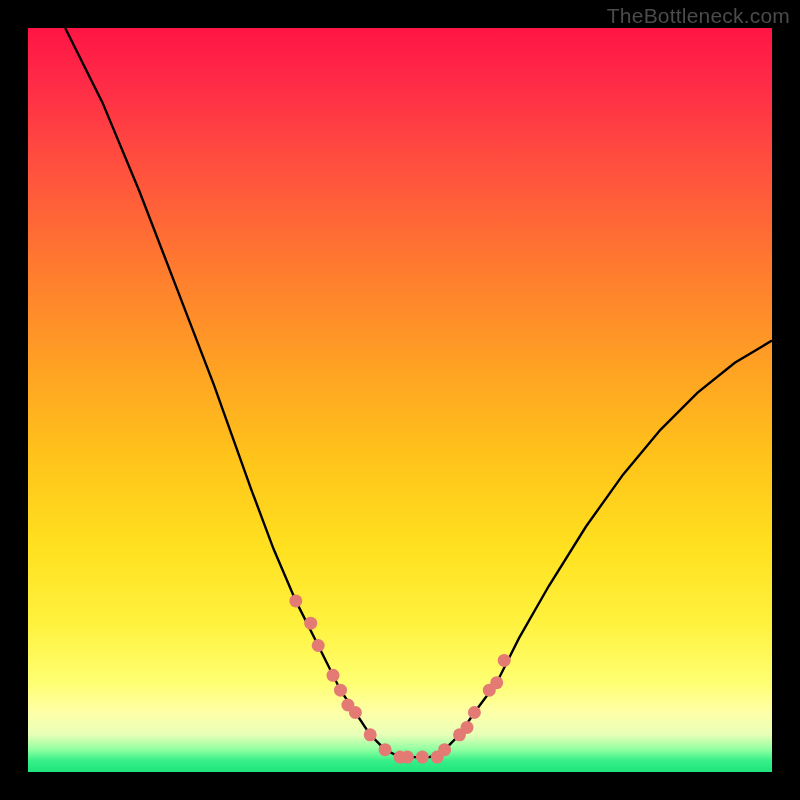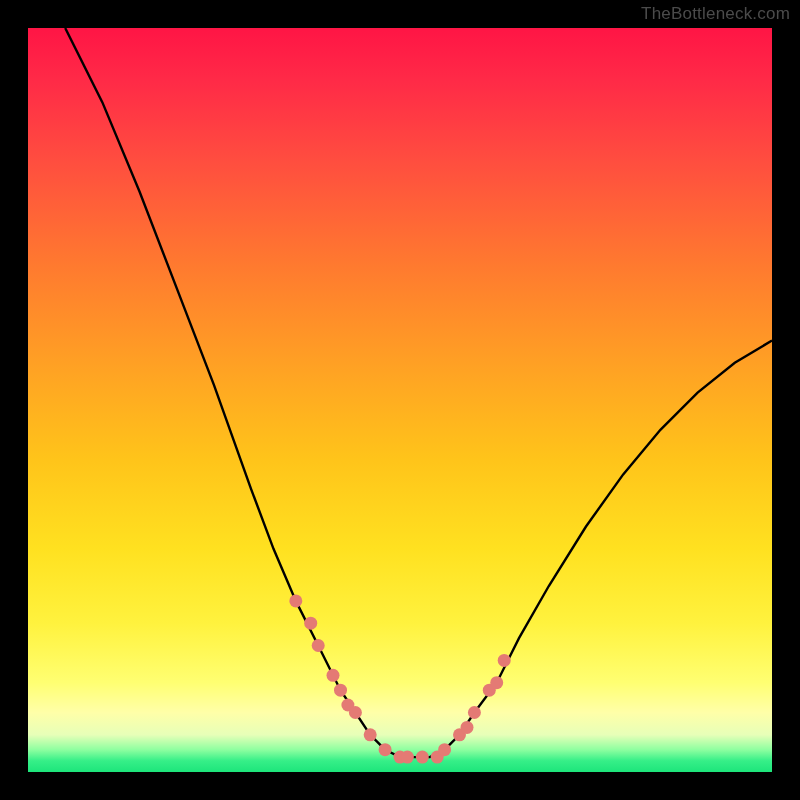--- a/index.html
+++ b/index.html
@@ -40,21 +40,21 @@
       #8effa0 97%,
       #36ef88 98.5%,
       #1de57b 100%
     );
   }
   .watermark {
     position: absolute;
     top: 4px;
     right: 10px;
     color: #4b4b4b;
-    font-size: 17px;
+    font-size: 21px;
     font-weight: 500;
     letter-spacing: 0.2px;
     user-select: none;
   }
   svg.curve {
     position: absolute;
     left: 0;
     top: 0;
     width: 744px;
     height: 744px;

